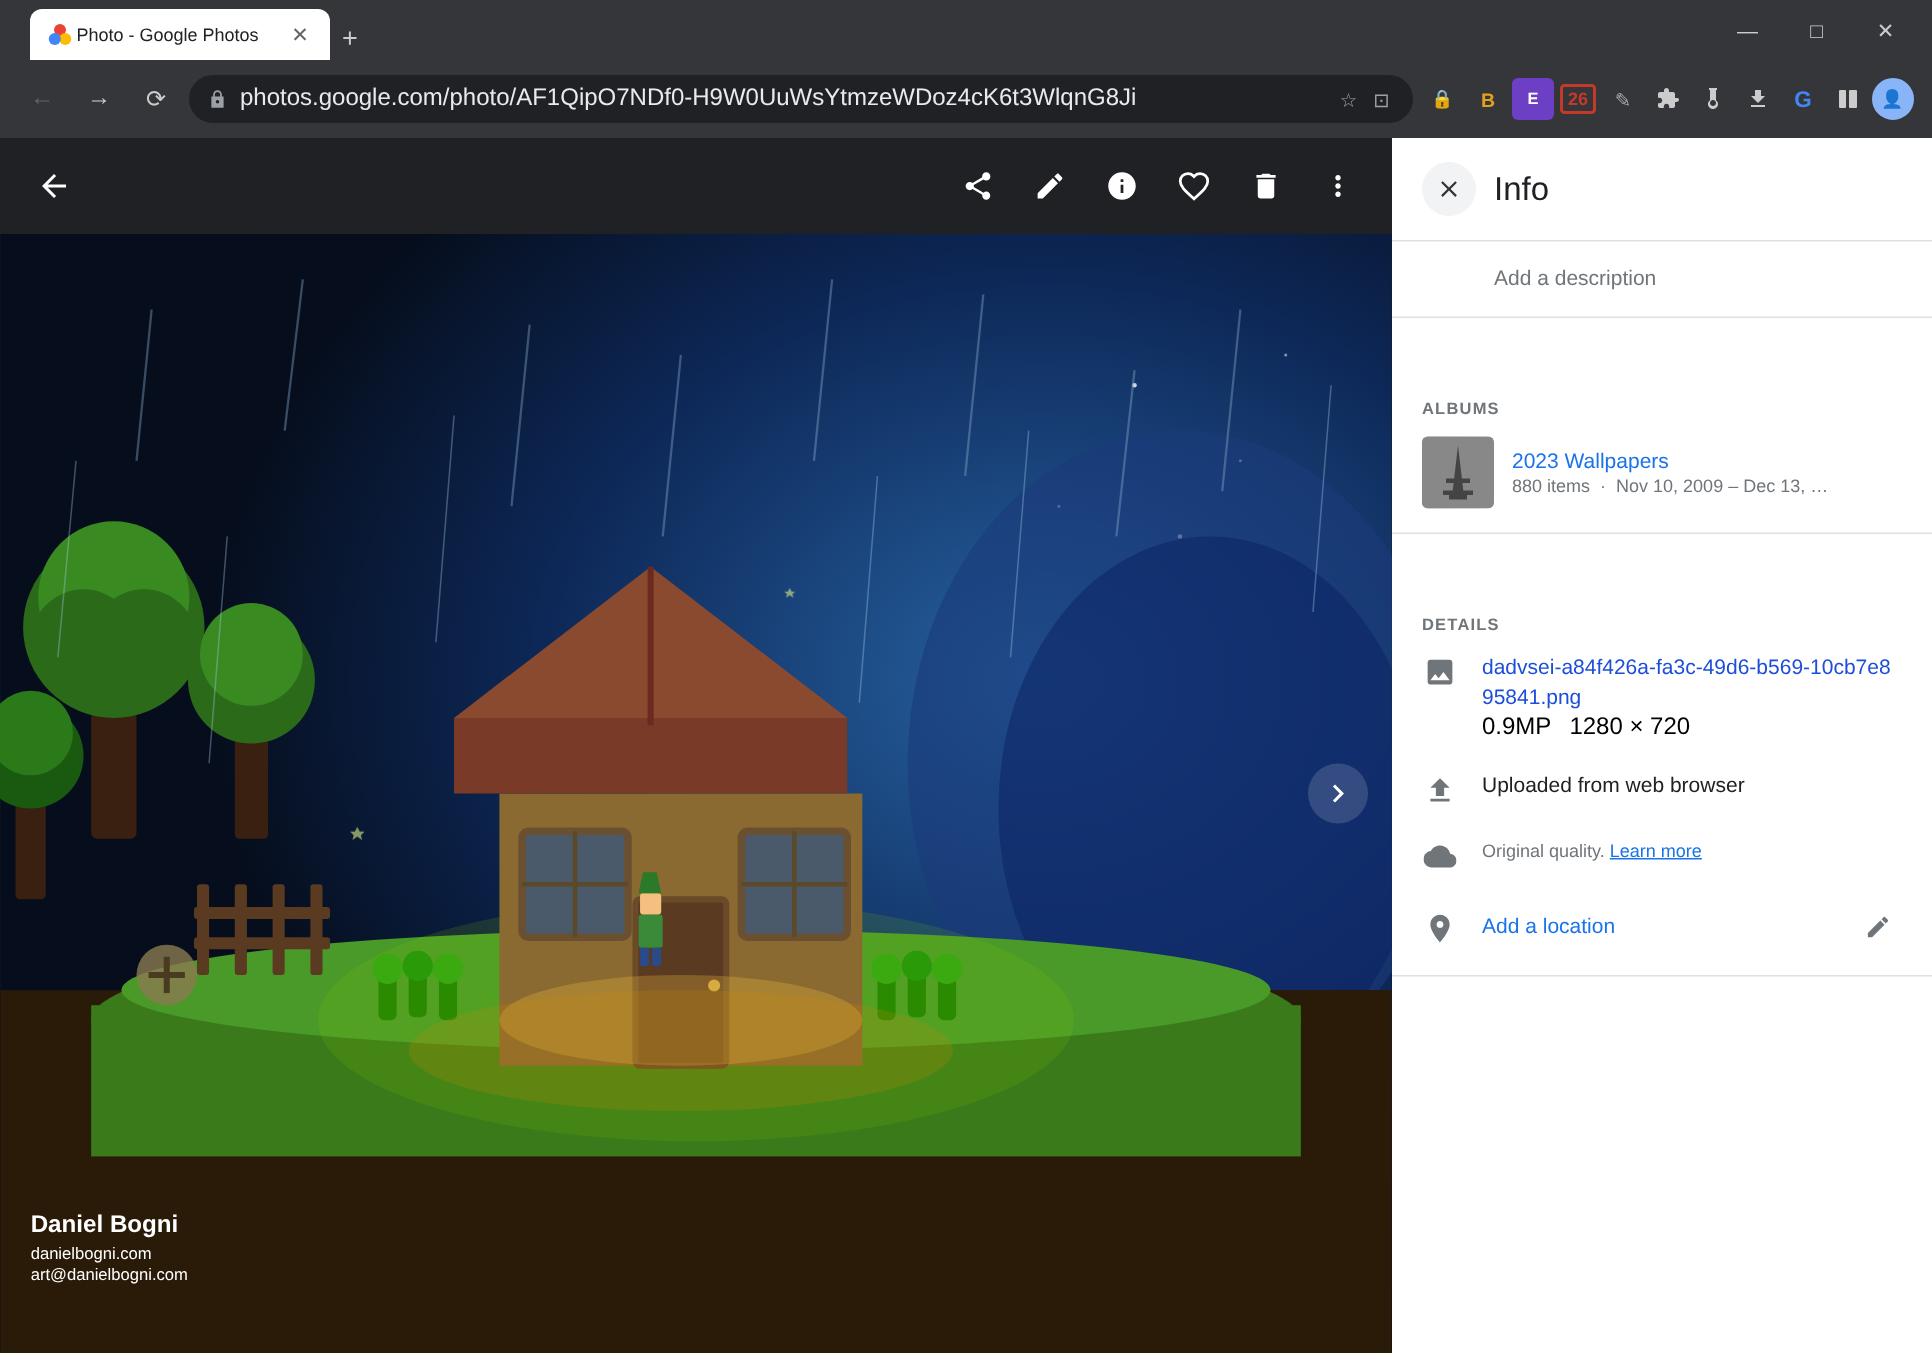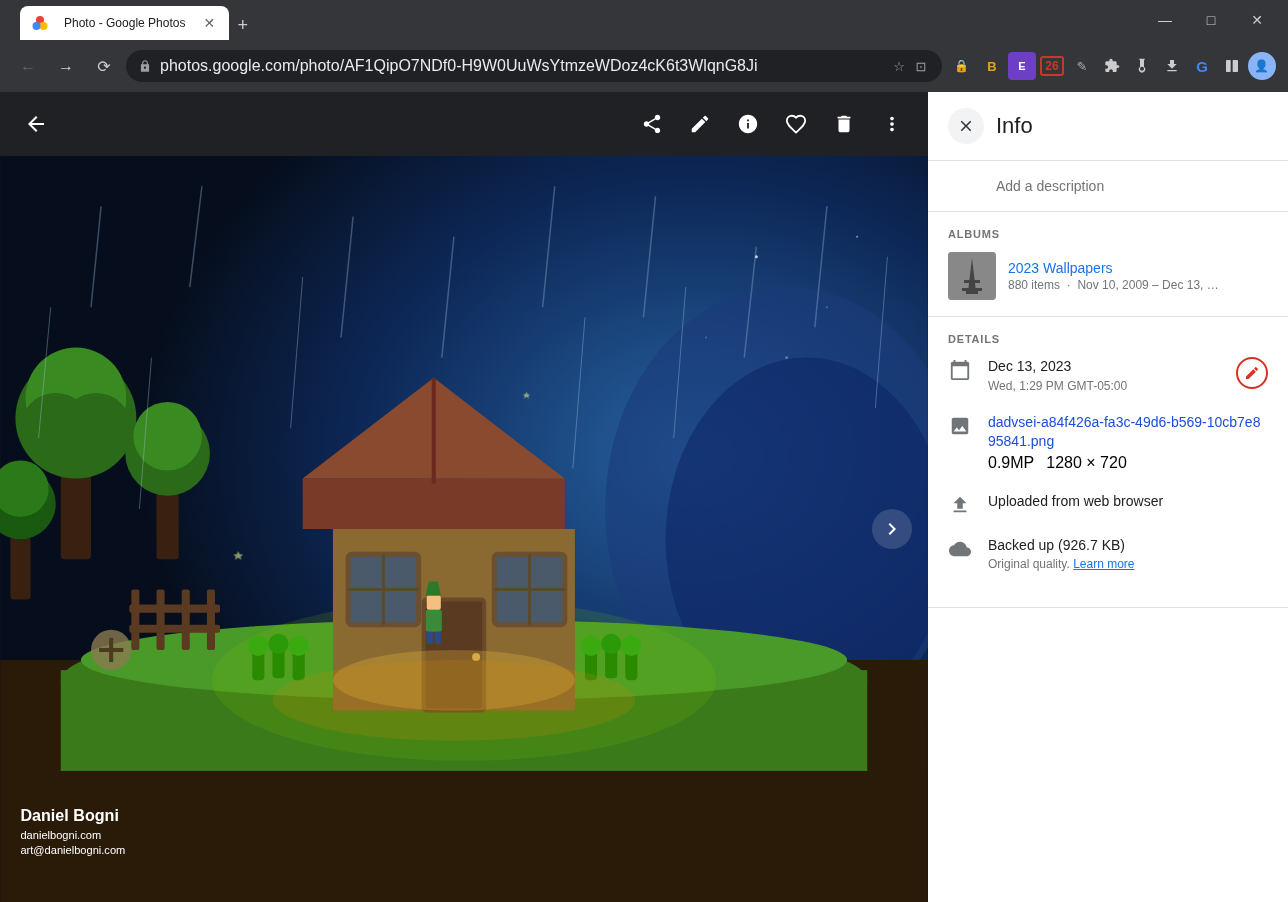--- a/index.html
+++ b/index.html
@@ -20,21 +20,21 @@
     }
     .window-controls { display: flex; gap: 4px; align-items: center; margin-right: 4px; }
     .tab-strip { display: flex; align-items: flex-end; flex: 1; height: 100%; }
     .tab {
       background: #ffffff;
       border-radius: 8px 8px 0 0;
       padding: 0 12px;
       height: 34px;
       display: flex;
       align-items: center;
-      gap: 16px;
+      gap: 3px;
       min-width: 200px;
       max-width: 240px;
     }
     .tab-favicon { width: 16px; height: 16px; flex-shrink: 0; }
     .tab-title { font-size: 12px; color: #202124; flex: 1; white-space: nowrap; overflow: hidden; text-overflow: ellipsis; }
     .tab-close { font-size: 14px; color: #666; cursor: pointer; width: 16px; height: 16px; display: flex; align-items: center; justify-content: center; border-radius: 50%; }
     .new-tab-btn { background: none; border: none; color: #ccc; font-size: 18px; cursor: pointer; padding: 4px 8px; }
     .window-btns { display: flex; gap: 0; margin-left: auto; }
     .window-btn {
       width: 46px; height: 40px; background: none; border: none; cursor: pointer;
@@ -155,21 +155,21 @@
       width: 36px; height: 36px; border-radius: 50%; background: #f1f3f4; border: none;
       cursor: pointer; display: flex; align-items: center; justify-content: center; font-size: 16px; color: #333;
     }
     .info-title { font-size: 22px; font-weight: 400; color: #202124; }
 
     .info-section { padding: 16px 20px; border-bottom: 1px solid #e0e0e0; }
     .add-description { color: #70757a; font-size: 14px; cursor: pointer; margin-left: 48px; }
 
     .section-label {
       font-size: 11px; font-weight: 600; letter-spacing: 0.8px;
-      color: #70757a; text-transform: uppercase; margin-bottom: 12px;
+      color: #70757a; text-transform: uppercase; margin-bottom: 12px; margin-top: 39px;
     }
 
     .album-item { display: flex; align-items: center; gap: 12px; cursor: pointer; }
     .album-thumbnail {
       width: 48px; height: 48px; border-radius: 4px; background: #c0c0c0;
       flex-shrink: 0; overflow: hidden;
       background: linear-gradient(135deg, #888 0%, #ccc 100%);
       display: flex; align-items: center; justify-content: center;
       font-size: 20px; color: #fff;
     }
@@ -523,36 +523,20 @@
               &nbsp;·&nbsp;
               <span>Nov 10, 2009 – Dec 13, …</span>
             </div>
           </div>
         </div>
       </div>
 
       <div class="info-section">
         <div class="section-label">DETAILS</div>
 
-        <div class="detail-row">
-          <div class="detail-icon">
-            <svg width="22" height="22" viewBox="0 0 24 24" fill="#70757a">
-                <path d="M20 3h-1V1h-2v2H7V1H5v2H4c-1.1 0-2 .9-2 2v16c0 1.1.9 2 2 2h16c1.1 0 2-.9 2-2V5c0-1.1-.9-2-2-2zm0 18H4V8h16v13z"></path>
-              </svg>
-          </div>
-          <div class="detail-content">
-            <div class="detail-main">Dec 13, 2023</div>
-            <div class="detail-sub">Wed, 1:29 PM  GMT-05:00</div>
-          </div>
-          <button class="detail-edit" style="border: 2px solid #d93025;">
-            <svg width="16" height="16" viewBox="0 0 24 24" fill="#d93025">
-                <path d="M3 17.25V21h3.75L17.81 9.94l-3.75-3.75L3 17.25zM20.71 7.04c.39-.39.39-1.02 0-1.41l-2.34-2.34c-.39-.39-1.02-.39-1.41 0l-1.83 1.83 3.75 3.75 1.83-1.83z"></path>
-              </svg>
-          </button>
-        </div>
 
         <div class="detail-row">
           <div class="detail-icon">
             <svg width="22" height="22" viewBox="0 0 24 24" fill="#70757a">
                 <path d="M21 19V5c0-1.1-.9-2-2-2H5c-1.1 0-2 .9-2 2v14c0 1.1.9 2 2 2h14c1.1 0 2-.9 2-2zM8.5 13.5l2.5 3.01L14.5 12l4.5 6H5l3.5-4.5z"></path>
               </svg>
           </div>
           <div class="detail-content">
             <div class="detail-main" style="color:#1d4ed8; word-break:break-all;">dadvsei-a84f426a-fa3c-49d6-b569-10cb7e895841.png</div>
             <div class="detail-sub-row">
@@ -573,26 +557,40 @@
           </div>
         </div>
 
         <div class="detail-row">
           <div class="detail-icon">
             <svg width="22" height="22" viewBox="0 0 24 24" fill="#70757a">
                 <path d="M19.35 10.04C18.67 6.59 15.64 4 12 4 9.11 4 6.6 5.64 5.35 8.04 2.34 8.36 0 10.91 0 14c0 3.31 2.69 6 6 6h13c2.76 0 5-2.24 5-5 0-2.64-2.05-4.78-4.65-4.96z"></path>
               </svg>
           </div>
           <div class="detail-content">
-            <div class="detail-main">Backed up (926.7 KB)</div>
             <div class="detail-sub">
               <span>Original quality.</span>
               <a href="#" style="color:#1a73e8;">Learn more</a>
             </div>
           </div>
         </div>
 
+        <div class="location-row">
+          <div class="detail-icon">
+            <svg width="22" height="22" viewBox="0 0 24 24" fill="#70757a">
+                <path d="M12 2C8.13 2 5 5.13 5 9c0 5.25 7 13 7 13s7-7.75 7-13c0-3.87-3.13-7-7-7zm0 9.5c-1.38 0-2.5-1.12-2.5-2.5s1.12-2.5 2.5-2.5 2.5 1.12 2.5 2.5-1.12 2.5-2.5 2.5z"></path>
+              </svg>
+          </div>
+          <div class="location-content">
+            <span class="location-add">Add a location</span>
+          </div>
+          <button class="location-edit-btn">
+            <svg width="18" height="18" viewBox="0 0 24 24" fill="#70757a">
+                <path d="M3 17.25V21h3.75L17.81 9.94l-3.75-3.75L3 17.25zM20.71 7.04c.39-.39.39-1.02 0-1.41l-2.34-2.34c-.39-.39-1.02-.39-1.41 0l-1.83 1.83 3.75 3.75 1.83-1.83z"></path>
+              </svg>
+          </button>
+        </div>
 
       </div>
     </div>
 
   </div>
 </div>
 
 </body></html>

